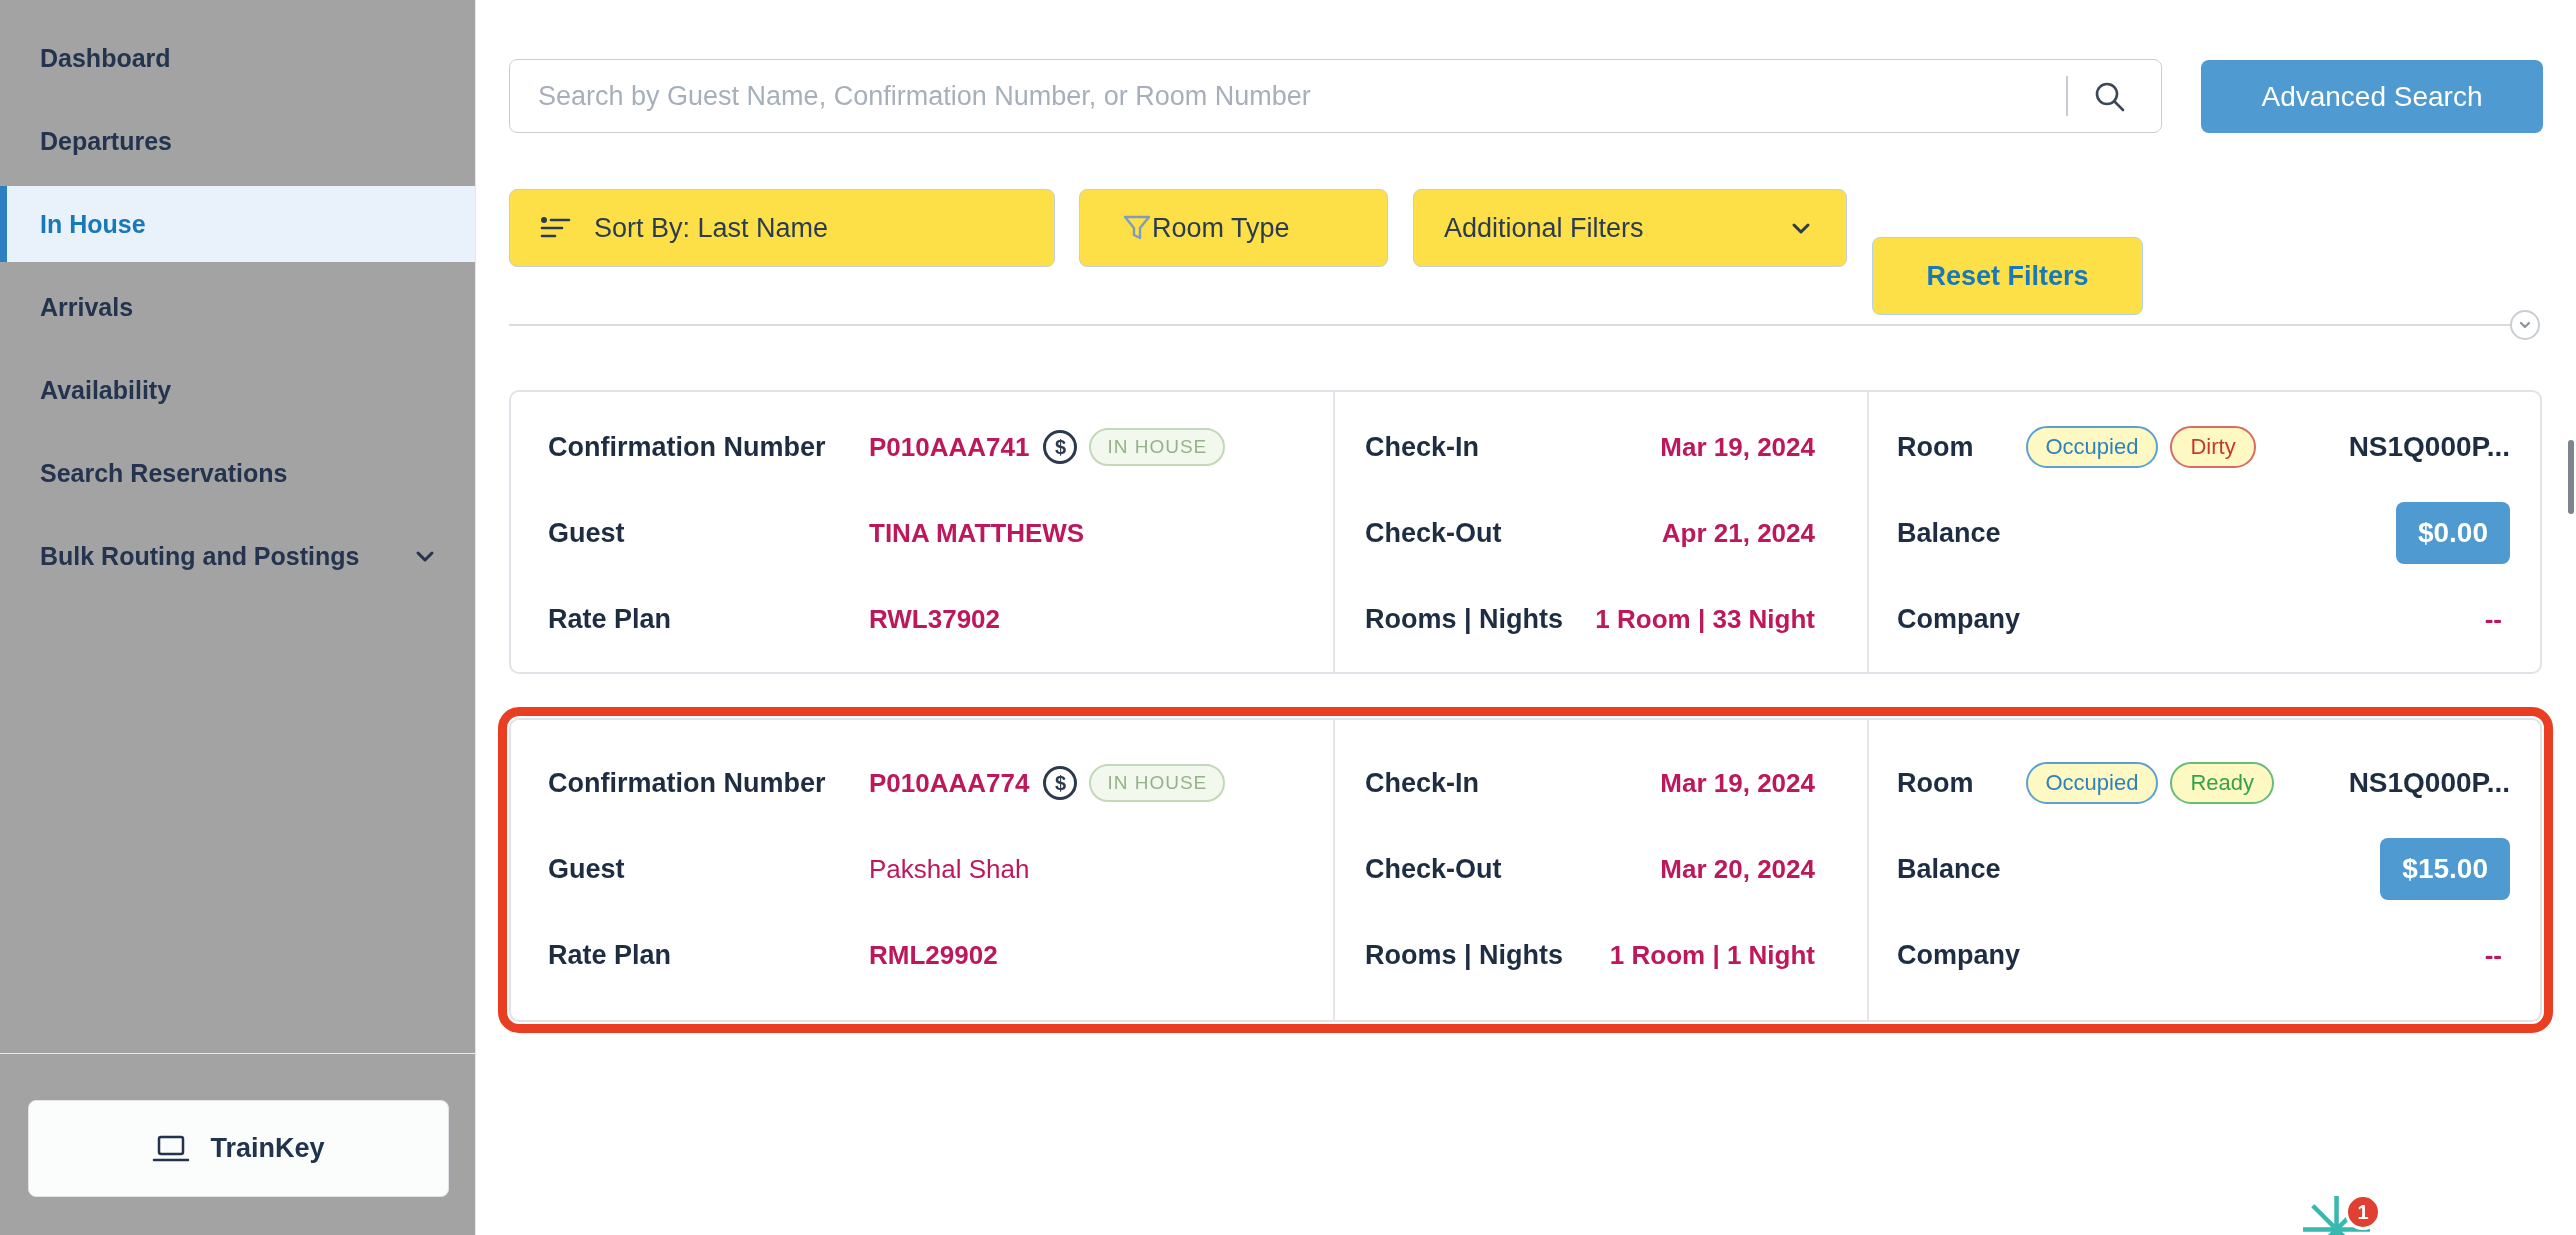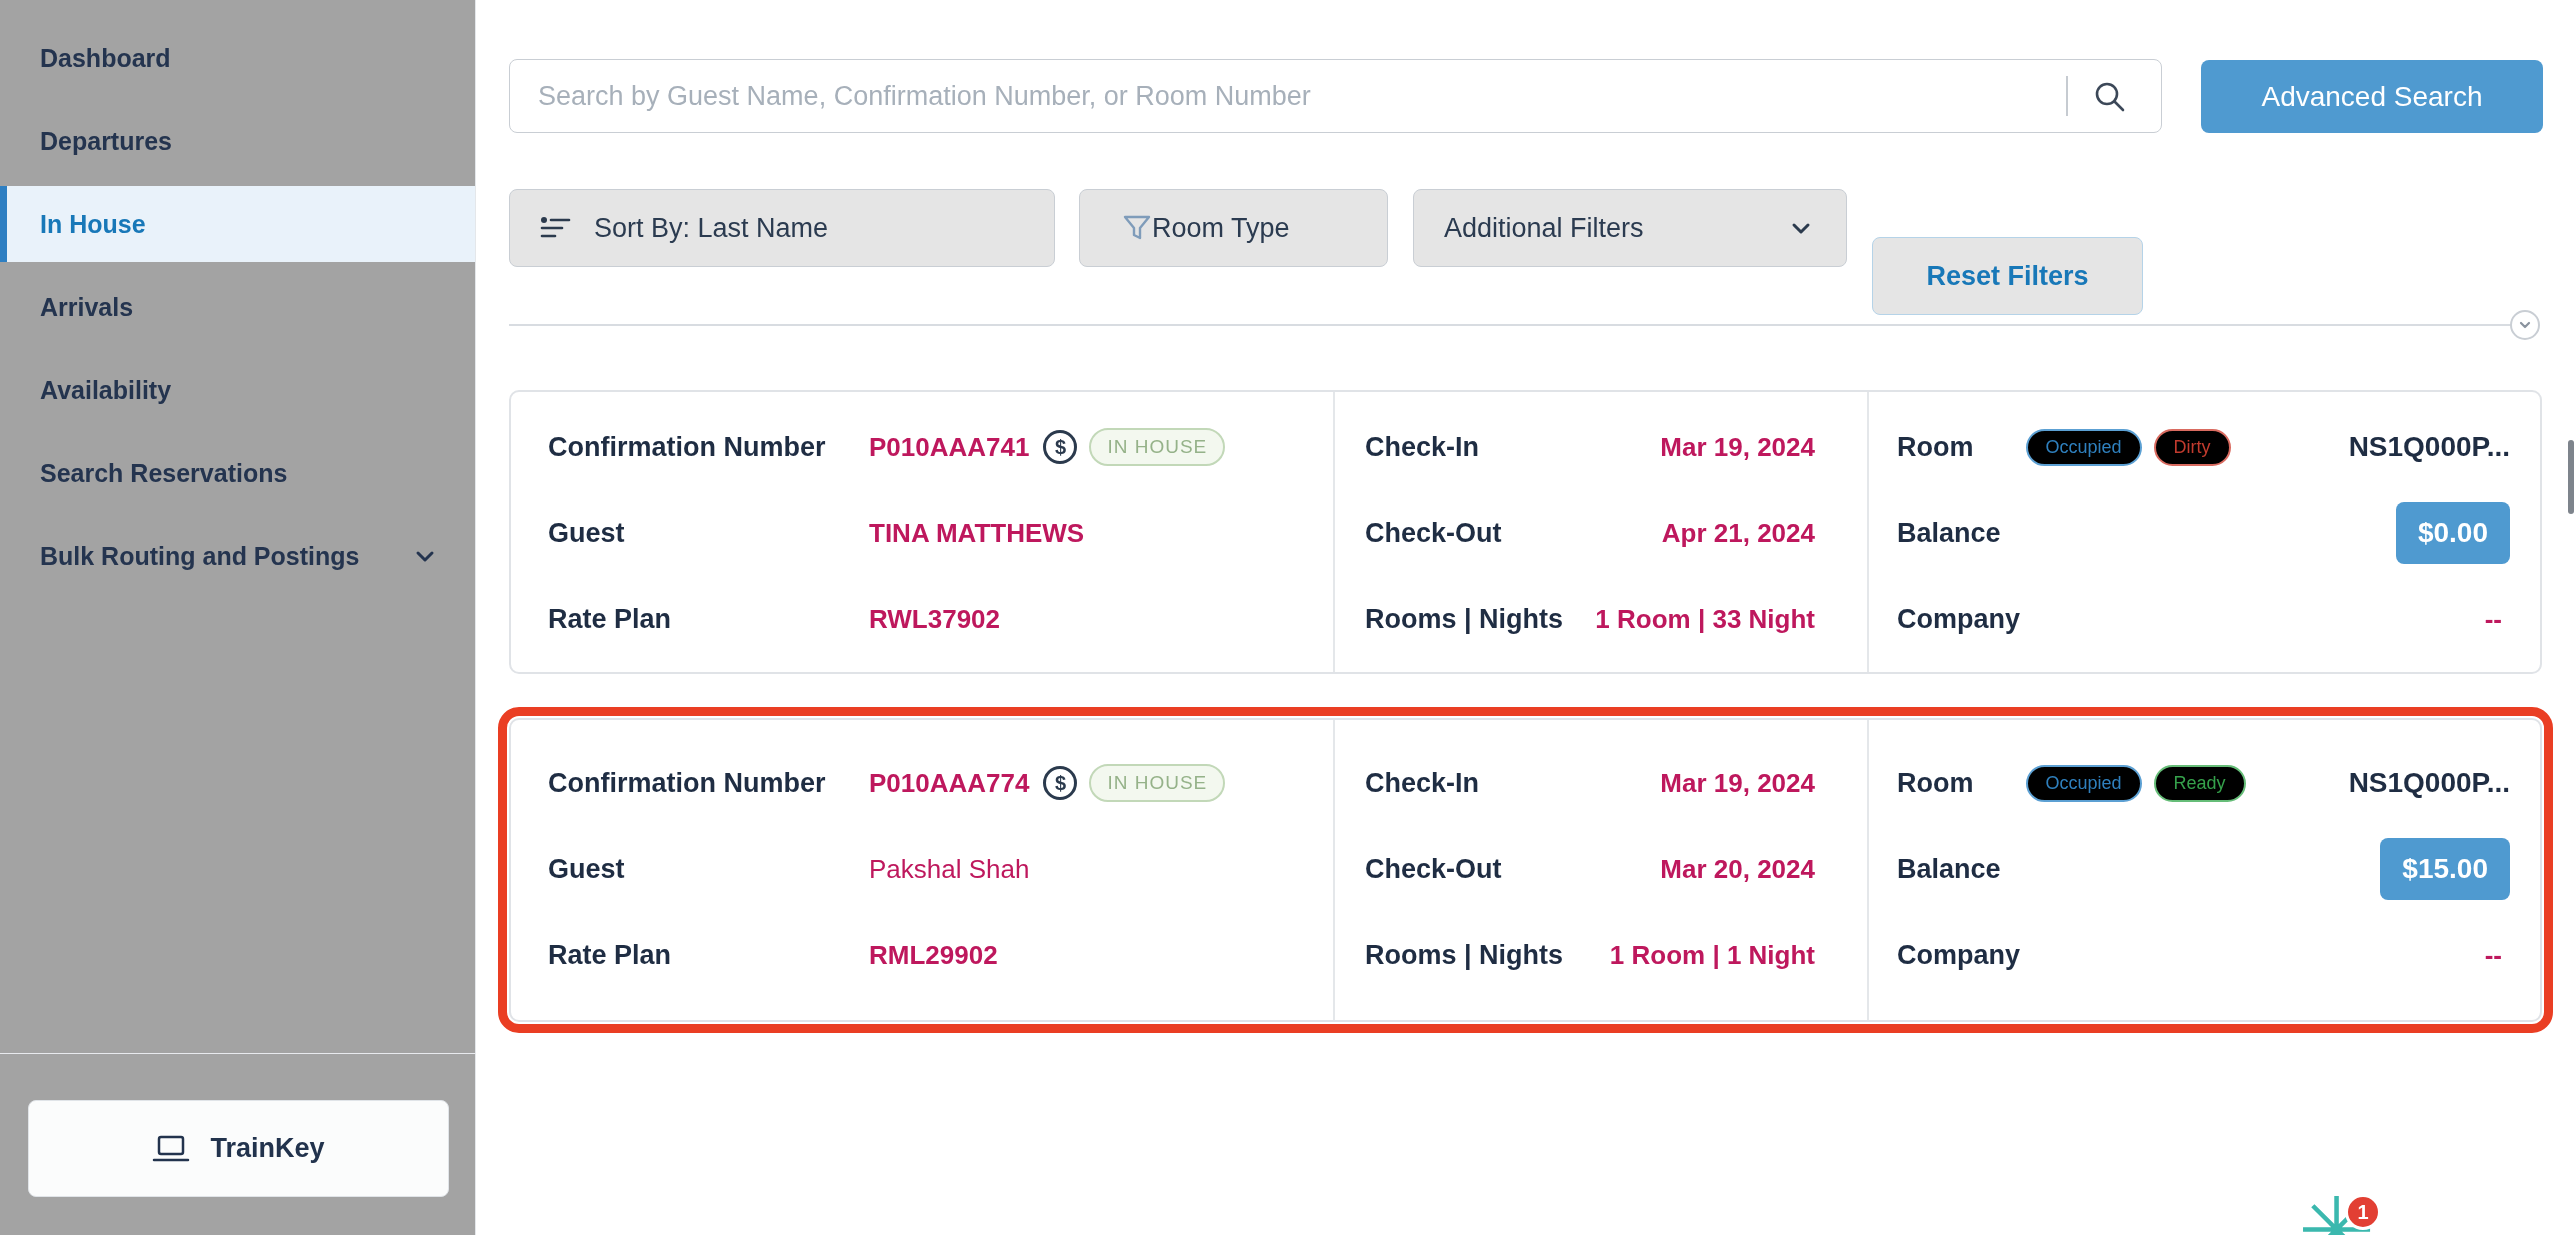--- a/index.html
+++ b/index.html
@@ -24,21 +24,21 @@
                   border:1px solid #c9ced4; border-radius:8px; font-size:27px; color:#2b3b50;
                   padding:0 129px 0 28px; outline:none; font-family:"Liberation Sans",sans-serif; }
   .search-input::placeholder { color:#a7b0ba; }
   .search-pipe { position:absolute; left:2066px; top:76px; width:2px; height:40px; background:#c6cbd1; }
   .search-icon-wrap { position:absolute; left:2091px; top:78px; width:38px; height:38px; cursor:pointer; }
   .adv-btn { position:absolute; left:2201px; top:60px; width:342px; height:73px; background:#4f9ad0;
              border:none; border-radius:8px; color:#fff; font-size:28px; display:flex; align-items:center;
              justify-content:center; cursor:pointer; font-family:"Liberation Sans",sans-serif; }
 
   
-  .filter-btn { position:absolute; top:189px; height:78px; background:#e5e5e5; border:1px solid #c9ced4;
+  .filter-btn { position:absolute; top:189px; height:78px; background:#fde047; border:1px solid #c9ced4;
                 border-radius:8px; display:flex; align-items:center; font-size:27px; color:#2b3b50;
                 cursor:pointer; font-family:"Liberation Sans",sans-serif; }
   .btn-sort { left:509px; width:546px; padding-left:30px; gap:22px; }
   .btn-roomtype { left:1079px; width:309px; padding-left:42px; }
   .btn-addfilters { left:1413px; width:434px; padding:0 30px; }
   .btn-addfilters .chev { margin-left:auto; }
   .btn-reset { left:1872px; width:271px; justify-content:center; border-color:#b5d3e8; color:#1878b8; font-weight:700;margin-top:48px; }
 
   .list-divider { position:absolute; left:509px; top:324px; width:2021px; height:2px; background:#d8dce1; }
   .collapse-circle { position:absolute; left:2510px; top:310px; width:30px; height:30px; border:2px solid #c9ced4;
@@ -57,21 +57,21 @@
   .row { height:86px; display:flex; align-items:center; }
   .lbl { font-size:27px; font-weight:700; color:#1f2d43; }
   .col1 .lbl { width:321px; flex:none; }
   .val { font-size:26px; font-weight:700; color:#be185d; }
   .val-plain { font-weight:400;text-align:center; }
   .col2 .val { margin-left:auto; }
   .dollar { width:34px; height:34px; flex:none; border:3px solid #2b3a4d; border-radius:50%;
             display:flex; align-items:center; justify-content:center; font-size:20px; font-weight:700;
             color:#2b3a4d; margin-left:14px; }
   .dollar::before { content:"$"; }
-  .pill { border-radius:994px; font-size:18px; padding:6px 18px; border:2px solid; background:#000000; white-space:nowrap; }
+  .pill { border-radius:994px; font-size:22px; padding:6px 18px; border:2px solid; background:#fef9c3; white-space:nowrap; }
   .pill-inhouse { color:#95b289; border-color:#c2d8b8; background:#f3f8ef; font-size:19px; letter-spacing:1px;
                   padding:6px 16px; margin-left:12px; }
   .pill-occupied { color:#2f80be; border-color:#5ca0d3; }
   .pill-dirty { color:#c23b2e; border-color:#d96b60; }
   .pill-ready { color:#35a14b; border-color:#66bd78; }
   .pill-group { display:flex; gap:12px; margin-left:52px; }
   .room-number { margin-left:auto; font-size:28px; font-weight:700; color:#1f2d43; }
   .balance-badge { margin-left:auto; background:#4f9ad0; color:#fff; border-radius:8px; font-size:28px;
                    font-weight:700; padding:15px 22px; cursor:pointer; }
   .company-val { margin-left:auto; margin-right:8px; }

